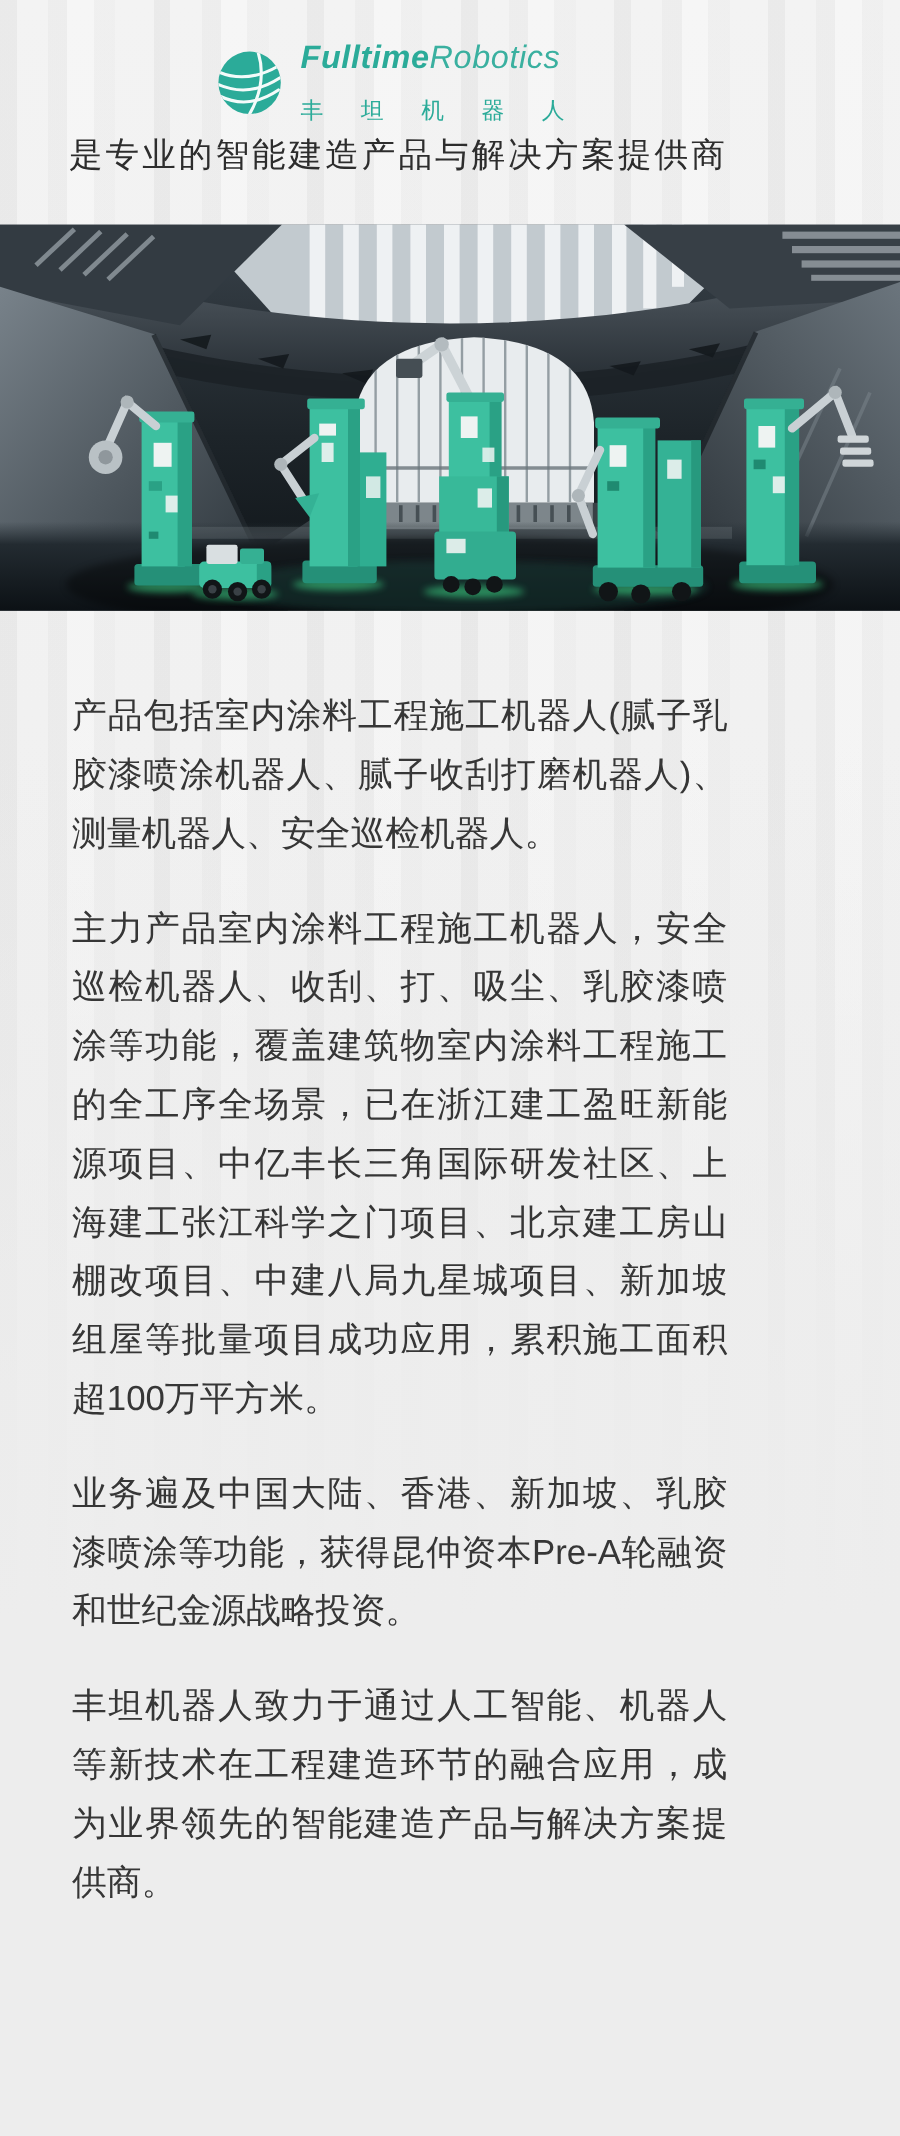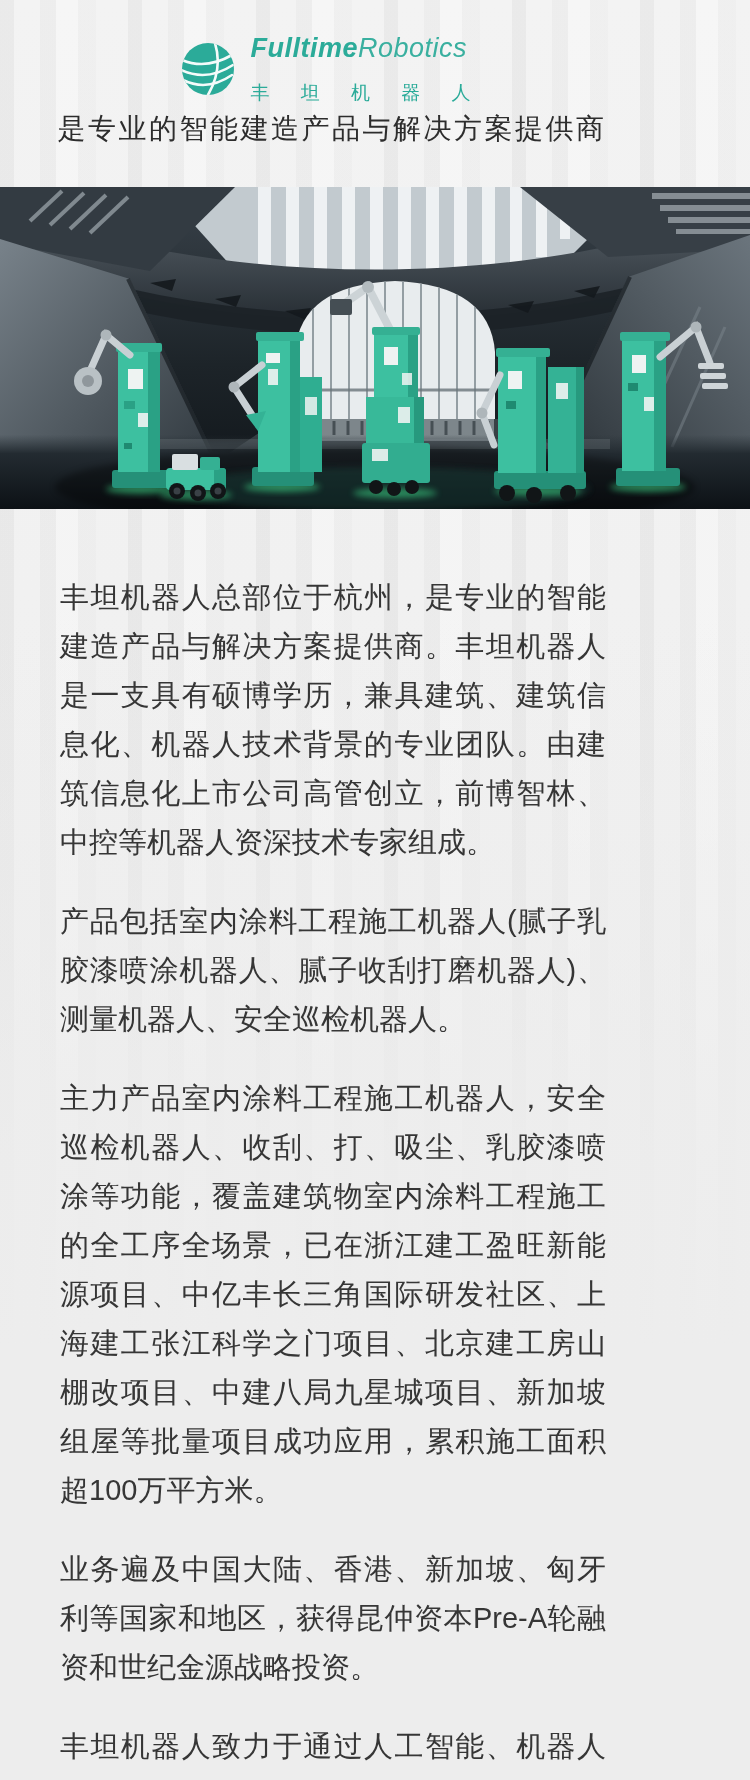--- a/index.html
+++ b/index.html
@@ -343,20 +343,19 @@
             <rect x="698" y="176" width="26" height="6" rx="2"></rect>
             <rect x="700" y="186" width="26" height="6" rx="2"></rect>
             <rect x="702" y="196" width="26" height="6" rx="2"></rect>
           </g>
         </g>
       </g>
     </svg>
   </div>
 
   <div class="content">
-    <p>丰坦机器人总部位于杭州，是专业的智能建造产品与解决方案提供商。丰坦机器人是一支具有硕博学历，兼具建筑、建筑信息化、机器人技术背景的专业团队。由建筑信息化上市公司高管创立，前博智林、中控等机器人资深技术专家组成。</p>
     <p>产品包括室内涂料工程施工机器人(腻子乳胶漆喷涂机器人、腻子收刮打磨机器人)、测量机器人、安全巡检机器人。</p>
     <p>主力产品室内涂料工程施工机器人，安全巡检机器人、收刮、打、吸尘、乳胶漆喷涂等功能，覆盖建筑物室内涂料工程施工的全工序全场景，已在浙江建工盈旺新能源项目、中亿丰长三角国际研发社区、上海建工张江科学之门项目、北京建工房山棚改项目、中建八局九星城项目、新加坡组屋等批量项目成功应用，累积施工面积超100万平方米。</p>
-    <p>业务遍及中国大陆、香港、新加坡、匈牙利等国家和地区，获得昆仲资本Pre-A轮融资和世纪金源战略投资。</p>
+    <p>业务遍及中国大陆、香港、新加坡、乳胶漆喷涂等功能，获得昆仲资本Pre-A轮融资和世纪金源战略投资。</p>
     <p>丰坦机器人致力于通过人工智能、机器人等新技术在工程建造环节的融合应用，成为业界领先的智能建造产品与解决方案提供商。</p>
   </div>
 
 </div>
 
 </body></html>

